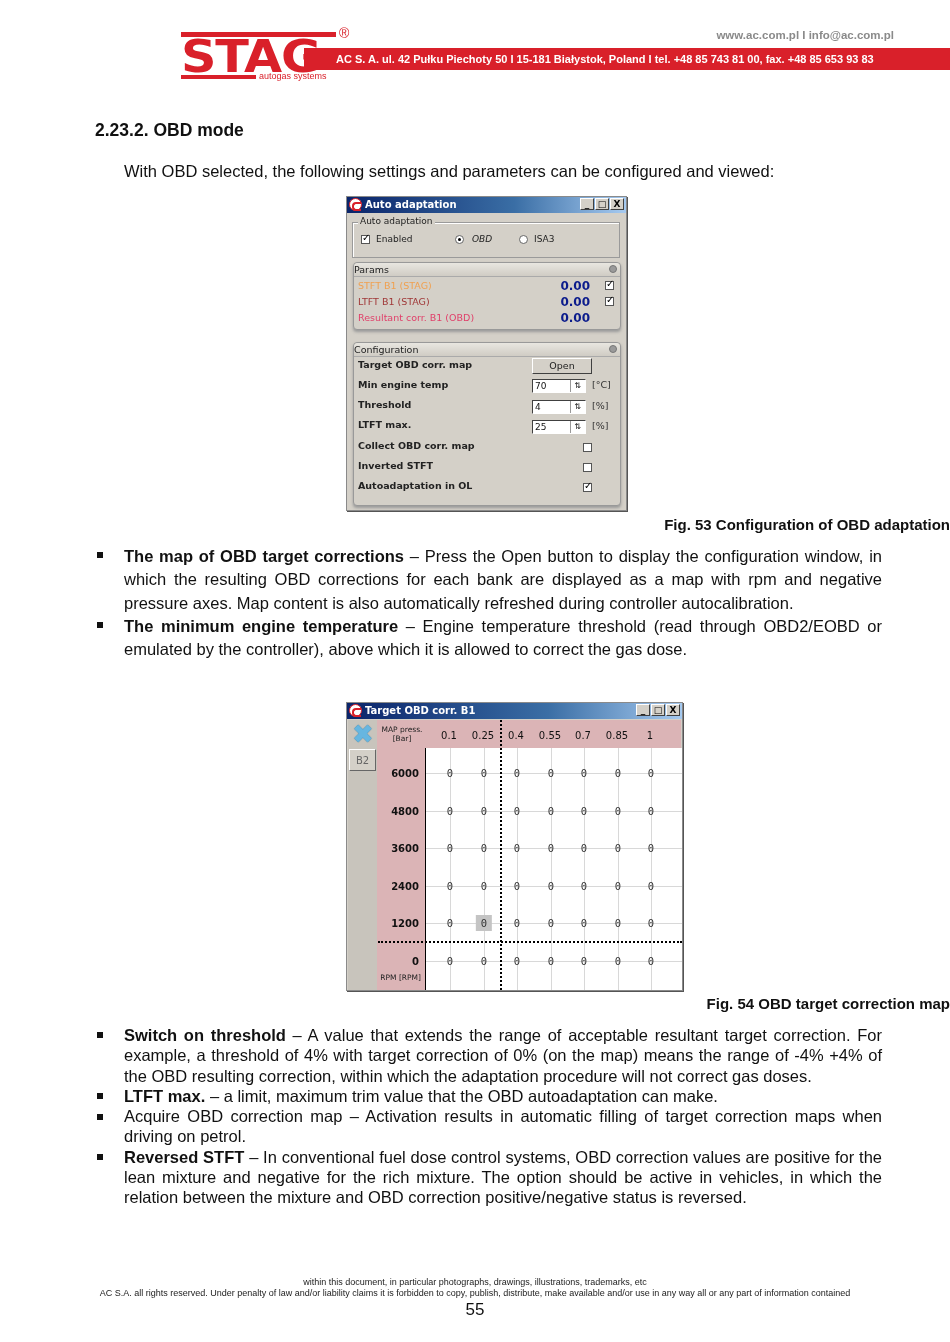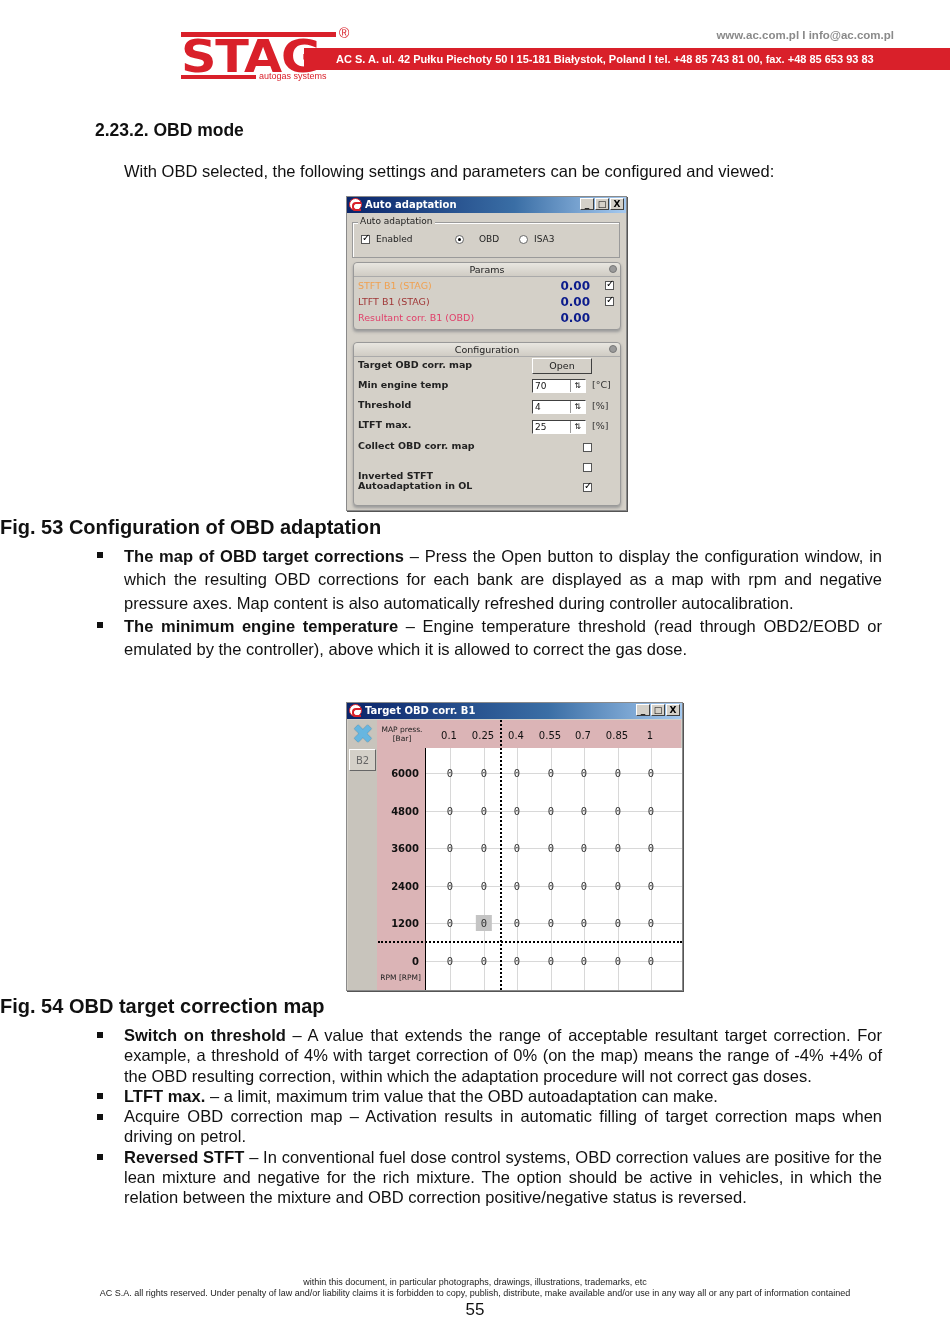--- a/index.html
+++ b/index.html
@@ -11,21 +11,21 @@
   .logo .word { position:absolute; left:0; top:5px; font-family:"DejaVu Sans", sans-serif; font-weight:bold; font-size:44px; letter-spacing:-1px; color:#d9202a; line-height:44px; transform:scaleX(1.12); transform-origin:left; }
   .logo .reg { position:absolute; left:158px; top:-5px; font-size:14px; color:#d9202a; }
   .logo .sub-line { position:absolute; left:0; top:45px; width:75px; height:4px; background:#d9202a; }
   .logo .sub { position:absolute; left:78px; top:41px; font-size:9px; color:#d9202a; }
   .web { position:absolute; right:56px; top:29px; font-size:11.5px; font-weight:bold; color:#8a8a8a; }
   .redbar { position:absolute; left:304px; top:48px; width:646px; height:22px; background:#d9202a; color:#fff; font-size:11px; font-weight:bold; line-height:22px; padding-left:32px; box-sizing:border-box; }
 
   
   h2 { position:absolute; left:95px; top:120px; margin:0; font-size:17.5px; font-weight:bold; }
   .intro { position:absolute; left:124px; top:162px; font-size:16.5px; margin:0; }
-  .caption { position:absolute; font-size:20px; font-weight:bold; width:950px; left:0; text-align:left; }
+  .caption { position:absolute; font-size:15px; font-weight:bold; width:950px; left:0; text-align:right; }
   ul.bullets { position:absolute; left:95px; margin:0; padding:0; list-style:none; width:787px; font-size:16.5px; }
   ul.bullets li { position:relative; padding-left:29px; text-align:justify; }
   ul.bullets li .sq { position:absolute; left:2px; top:0.45em; width:6px; height:6px; background:#111; }
   .b1 li { line-height:23.3px; }
   .b2 li { line-height:20.3px; }
   .footer { position:absolute; left:0; top:1277px; width:950px; text-align:center; font-size:9px; line-height:11px; color:#222; }
   .pagenum { position:absolute; left:0; top:1300px; width:950px; text-align:center; font-size:17px; }
 
   
   .win { position:absolute; background:#d4d0c8; border:1px solid #8a8a8a; box-shadow:1px 1px 0 #555; font-family:"DejaVu Sans", sans-serif; font-size:9.5px; }
@@ -36,21 +36,21 @@
   .tbtn { width:14px; height:12px; background:#d4d0c8; border:1px solid; border-color:#fff #404040 #404040 #fff; box-sizing:border-box; color:#000; font-size:9px; line-height:10px; text-align:center; font-weight:bold; }
 
   
   .group { position:absolute; border:1px solid #9a9a9a; box-shadow:inset 1px 1px 0 #fff; }
   .group .legend { position:absolute; left:5px; top:-7px; background:#d4d0c8; padding:0 2px; color:#222; font-size:9px; }
   .chk { display:inline-block; width:9px; height:9px; background:#fff; border:1px solid #555; position:relative; vertical-align:middle; box-sizing:border-box; }
   .chk.on:after { content:"✓"; position:absolute; left:0; top:-4px; font-size:10px; font-weight:bold; color:#000; }
   .radio { display:inline-block; width:9px; height:9px; border-radius:50%; background:#fff; border:1px solid #666; box-sizing:border-box; position:relative; vertical-align:middle; }
   .radio.on:after { content:""; position:absolute; left:2px; top:2px; width:3px; height:3px; background:#000; border-radius:50%; }
   .panel { position:absolute; left:6px; width:266px; border:1px solid #999; border-radius:4px; background:#d4d0c8; box-shadow:0 2px 3px #999; }
-  .panel-head { height:13px; line-height:13px; text-align:center; font-size:9.5px; color:#222; border-bottom:1px solid #aaa; background:linear-gradient(#e8e6e0,#d0ccc4); border-radius:4px 4px 0 0; position:relative; }
+  .panel-head { height:13px; line-height:13px; text-align:left; font-size:9.5px; color:#222; border-bottom:1px solid #aaa; background:linear-gradient(#e8e6e0,#d0ccc4); border-radius:4px 4px 0 0; position:relative; }
   .panel-head .collapse { position:absolute; right:3px; top:2px; width:8px; height:8px; border-radius:50%; background:#9a9a9a; border:1px solid #777; box-sizing:border-box; }
   .row { position:absolute; left:4px; font-size:9.5px; font-weight:bold; color:#222; }
   .pval { position:absolute; right:30px; font-size:12px; font-weight:bold; color:#0c1c8c; }
   .spin { position:absolute; width:54px; height:14px; background:#fff; border:1px solid; border-color:#404040 #fff #fff #404040; box-sizing:border-box; font-size:9px; line-height:12px; padding-left:2px; }
   .spin .arr { position:absolute; right:1px; top:0px; width:13px; height:12px; border-left:1px solid #999; font-size:8px; line-height:12px; text-align:center; }
   .unit { position:absolute; font-size:9.5px; color:#333; }
   .btn { position:absolute; background:#d4d0c8; border:1px solid; border-color:#fff #404040 #404040 #fff; box-sizing:border-box; text-align:center; font-size:9.5px; color:#222; }
 
   
   .map-side { position:absolute; left:1px; top:17px; width:29px; height:270px; background:#c8c4bc; border-right:1px solid #999; }
@@ -96,21 +96,21 @@
   </div>
 
   <div class="group" style="left:5px;top:25px;width:266px;height:34px;">
     <span class="legend">Auto adaptation</span>
     <div style="position:absolute;left:8px;top:10px;">
       <span class="chk on"></span>
       <span style="font-size:9px;color:#222;margin-left:3px;">Enabled</span>
     </div>
     <div style="position:absolute;left:102px;top:10px;">
       <span class="radio on"></span>
-      <span style="font-size:9px;color:#222;margin-left:12px;">OBD</span>
+      <span style="font-size:9px;color:#222;margin-left:5px;font-style:italic;">OBD</span>
     </div>
     <div style="position:absolute;left:166px;top:10px;">
       <span class="radio"></span>
       <span style="font-size:9px;color:#222;margin-left:3px;">ISA3</span>
     </div>
   </div>
 
   <div class="panel" style="top:65px;height:66px;">
     <div class="panel-head">
       <span>Params</span>
@@ -153,21 +153,21 @@
     <div class="row" style="top:76px;">LTFT max.</div>
     <div class="spin" style="left:178px;top:77px;">
       <span>25</span>
       <span class="arr">⇅</span>
     </div>
     <div class="unit" style="left:238px;top:77px;">[%]</div>
 
     <div class="row" style="top:97px;">Collect OBD corr. map</div>
     <span class="chk" style="position:absolute;left:229px;top:100px;"></span>
 
-    <div class="row" style="top:127px;">Inverted STFT</div>
+    <div class="row" style="top:117px;">Inverted STFT</div>
     <span class="chk" style="position:absolute;left:229px;top:120px;"></span>
 
     <div class="row" style="top:137px;">Autoadaptation in OL</div>
     <span class="chk on" style="position:absolute;left:229px;top:140px;"></span>
   </div>
 </div>
 
 <div class="caption" style="top:516px;">Fig. 53 Configuration of OBD adaptation</div>
 
 <ul class="bullets b1" style="top:545px;">

